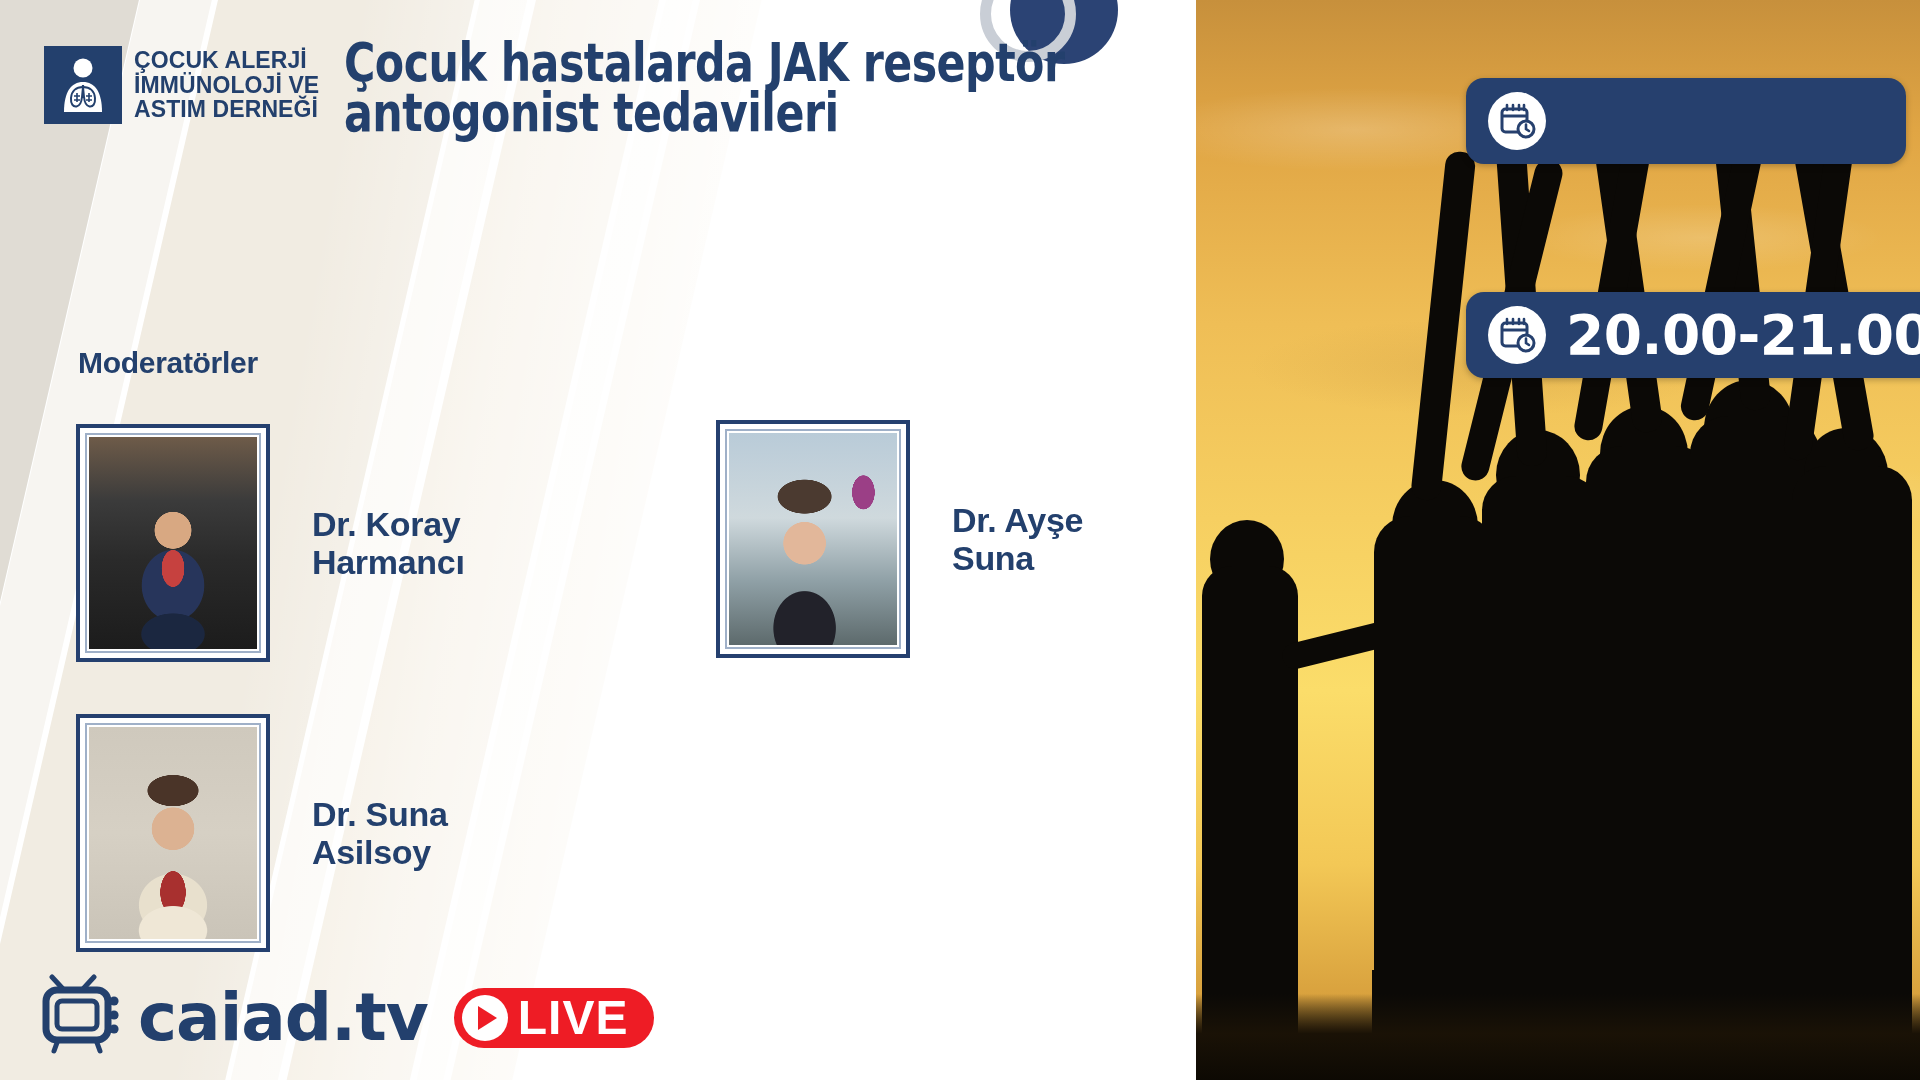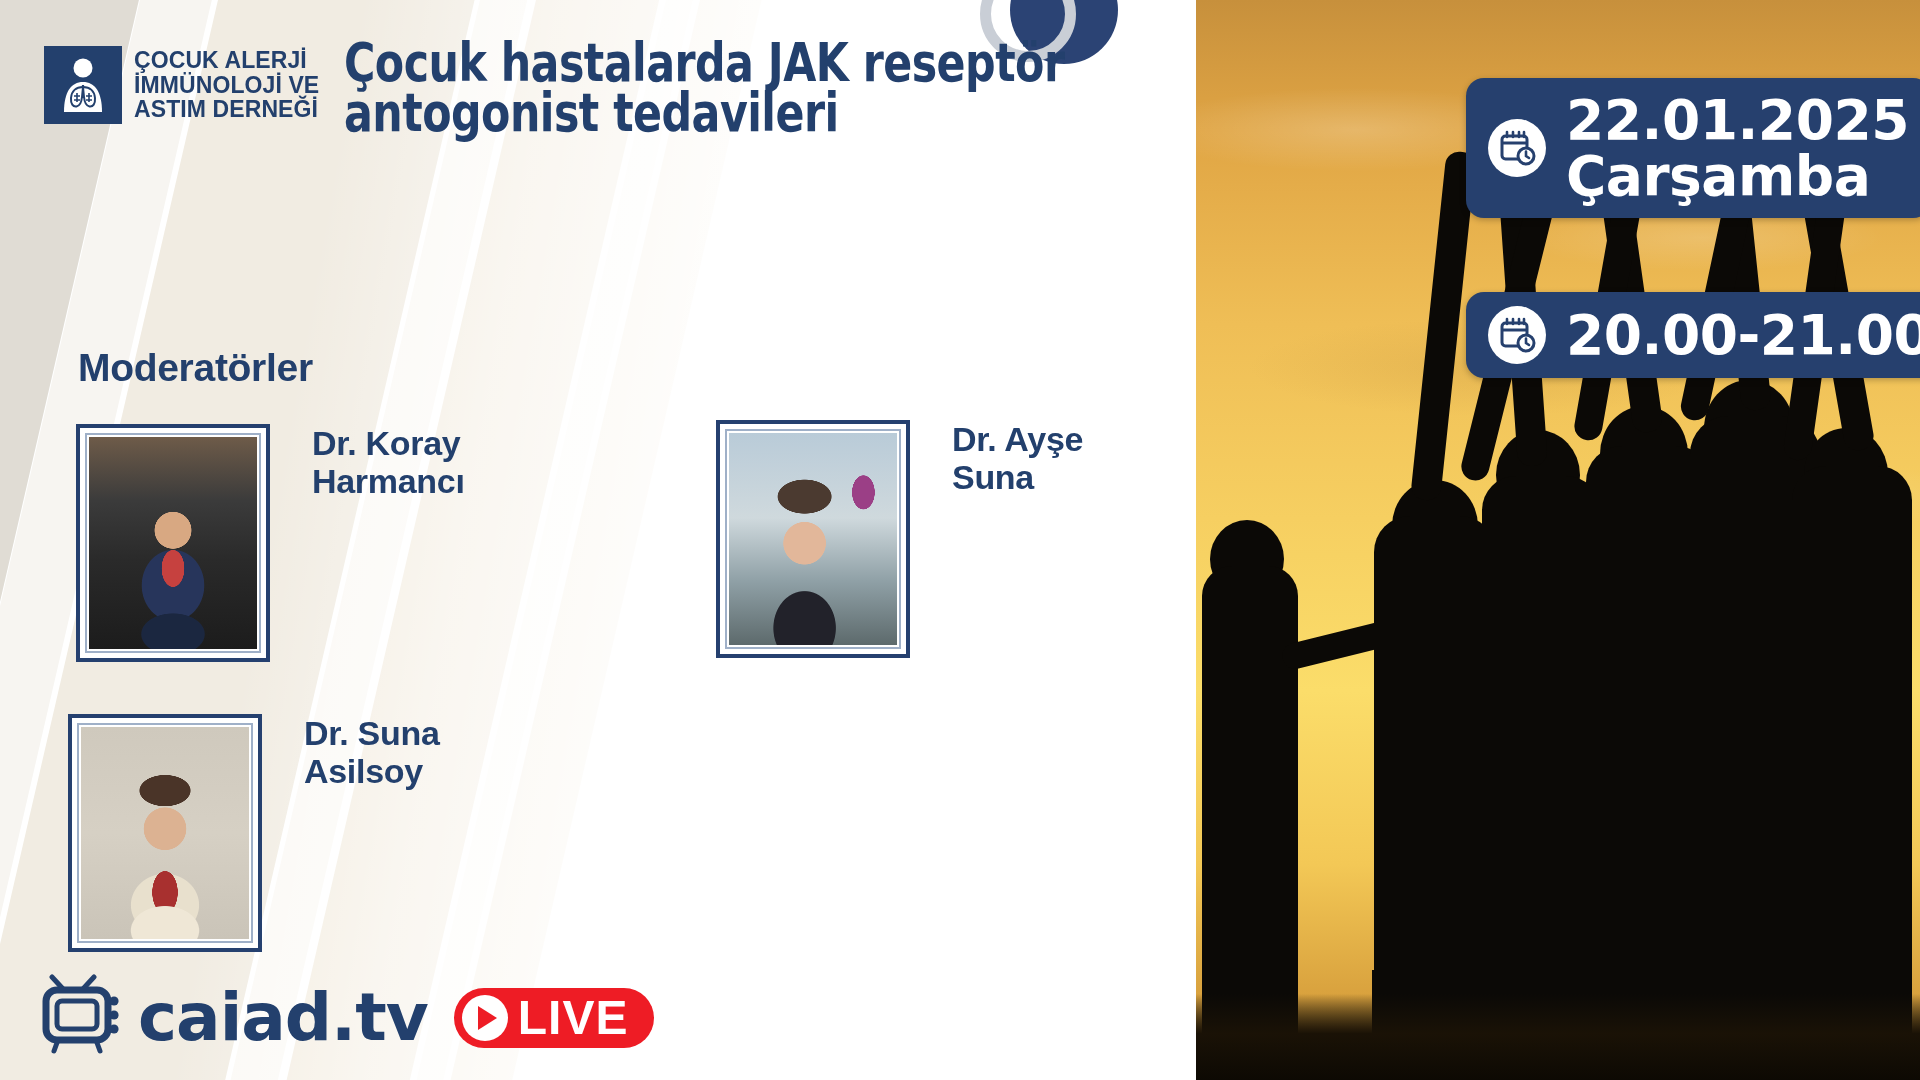--- a/index.html
+++ b/index.html
@@ -59,47 +59,47 @@
     position:absolute;left:344px;top:38px;width:820px;
     color:#23406d;font-weight:bold;
     font-size:54px;line-height:.92;letter-spacing:-.6px;
     transform:scaleX(.88);transform-origin:left top;
     font-family:"DejaVu Sans Condensed","Liberation Sans",sans-serif;
   }
   .title span{display:block;}
 
   
   .col-head{
-    position:absolute;color:#23406d;font-weight:bold;font-size:39px;letter-spacing:-.3px;
+    position:absolute;color:#23406d;font-weight:bold;font-size:30px;letter-spacing:-.3px;
   }
   .col-head.mods{left:78px;top:346px;}
   .col-head.spk{left:718px;top:346px;}
 
-  .person{position:absolute;display:flex;align-items:flex-start;}
+  .person{position:absolute;display:flex;align-items:center;}
   .frame{
     flex:0 0 auto;border:4px solid #25406f;padding:5px;background:#fff;
   }
   .frame-inner{border:2px solid #9fb0c8;padding:2px;background:#fff;}
   .ph{display:block;background-size:cover;background-position:center top;}
   .pname{
     color:#23406d;font-weight:bold;font-size:34px;line-height:1.12;margin-left:42px;
     letter-spacing:-.3px;
   }
   .pname span{display:block;}
 
   #p-mod1{left:76px;top:424px;}
   #p-mod1 .ph{width:168px;height:212px;
     background-image:
       radial-gradient(ellipse 52px 34px at 50% 93%, #1b2740 60%, transparent 62%),
       radial-gradient(ellipse 16px 26px at 50% 62%, #c6413f 70%, transparent 72%),
       radial-gradient(ellipse 44px 50px at 50% 70%, #27355b 70%, transparent 72%),
       radial-gradient(circle 26px at 50% 44%, #d8a882 70%, transparent 72%),
       linear-gradient(180deg,#6e5b49 0%,#3b3b3b 30%,#2a2a2a 58%,#1c1c1c 100%);
   }
-  #p-mod2{left:68px;top:714px;}
+  #p-mod2{left:76px;top:714px;}
   #p-mod2 .ph{width:168px;height:212px;
     background-image:
       radial-gradient(ellipse 56px 40px at 50% 96%, #efe7d6 60%, transparent 62%),
       radial-gradient(ellipse 18px 30px at 50% 78%, #a8302f 70%, transparent 72%),
       radial-gradient(ellipse 48px 44px at 50% 84%, #e8e0cd 70%, transparent 72%),
       radial-gradient(circle 30px at 50% 48%, #dcb292 70%, transparent 72%),
       radial-gradient(ellipse 36px 22px at 50% 30%, #4a3428 70%, transparent 72%),
       linear-gradient(180deg,#cfc9bd 0%,#d6d0c4 50%,#cac4b8 100%);
   }
   #p-spk{left:716px;top:420px;}
@@ -342,24 +342,20 @@
   <div class="badge" id="badge-date">
     <span class="badge-icon">
       <svg width="40" height="40" viewBox="0 0 40 40" aria-hidden="true">
         <rect x="5" y="8" width="25" height="23" rx="3.5" fill="none" stroke="#26406e" stroke-width="3"></rect>
         <path d="M5 15 H30" stroke="#26406e" stroke-width="3"></path>
         <path d="M10 4 V9 M16 4 V9 M22 4 V9 M27 4 V9" stroke="#26406e" stroke-width="2.6" stroke-linecap="round"></path>
         <circle cx="29" cy="28" r="8" fill="#fff" stroke="#26406e" stroke-width="3"></circle>
         <path d="M29 23.5 V28 L32 30" stroke="#26406e" stroke-width="2.6" fill="none" stroke-linecap="round"></path>
       </svg>
     </span>
-    <span class="badge-text">
-      <span>22.01.2025</span>
-      <span>Çarşamba</span>
-    </span>
   </div>
 
   <div class="badge" id="badge-time">
     <span class="badge-icon">
       <svg width="40" height="40" viewBox="0 0 40 40" aria-hidden="true">
         <rect x="5" y="8" width="25" height="23" rx="3.5" fill="none" stroke="#26406e" stroke-width="3"></rect>
         <path d="M5 15 H30" stroke="#26406e" stroke-width="3"></path>
         <path d="M10 4 V9 M16 4 V9 M22 4 V9 M27 4 V9" stroke="#26406e" stroke-width="2.6" stroke-linecap="round"></path>
         <circle cx="29" cy="28" r="8" fill="#fff" stroke="#26406e" stroke-width="3"></circle>
         <path d="M29 23.5 V28 L32 30" stroke="#26406e" stroke-width="2.6" fill="none" stroke-linecap="round"></path>

